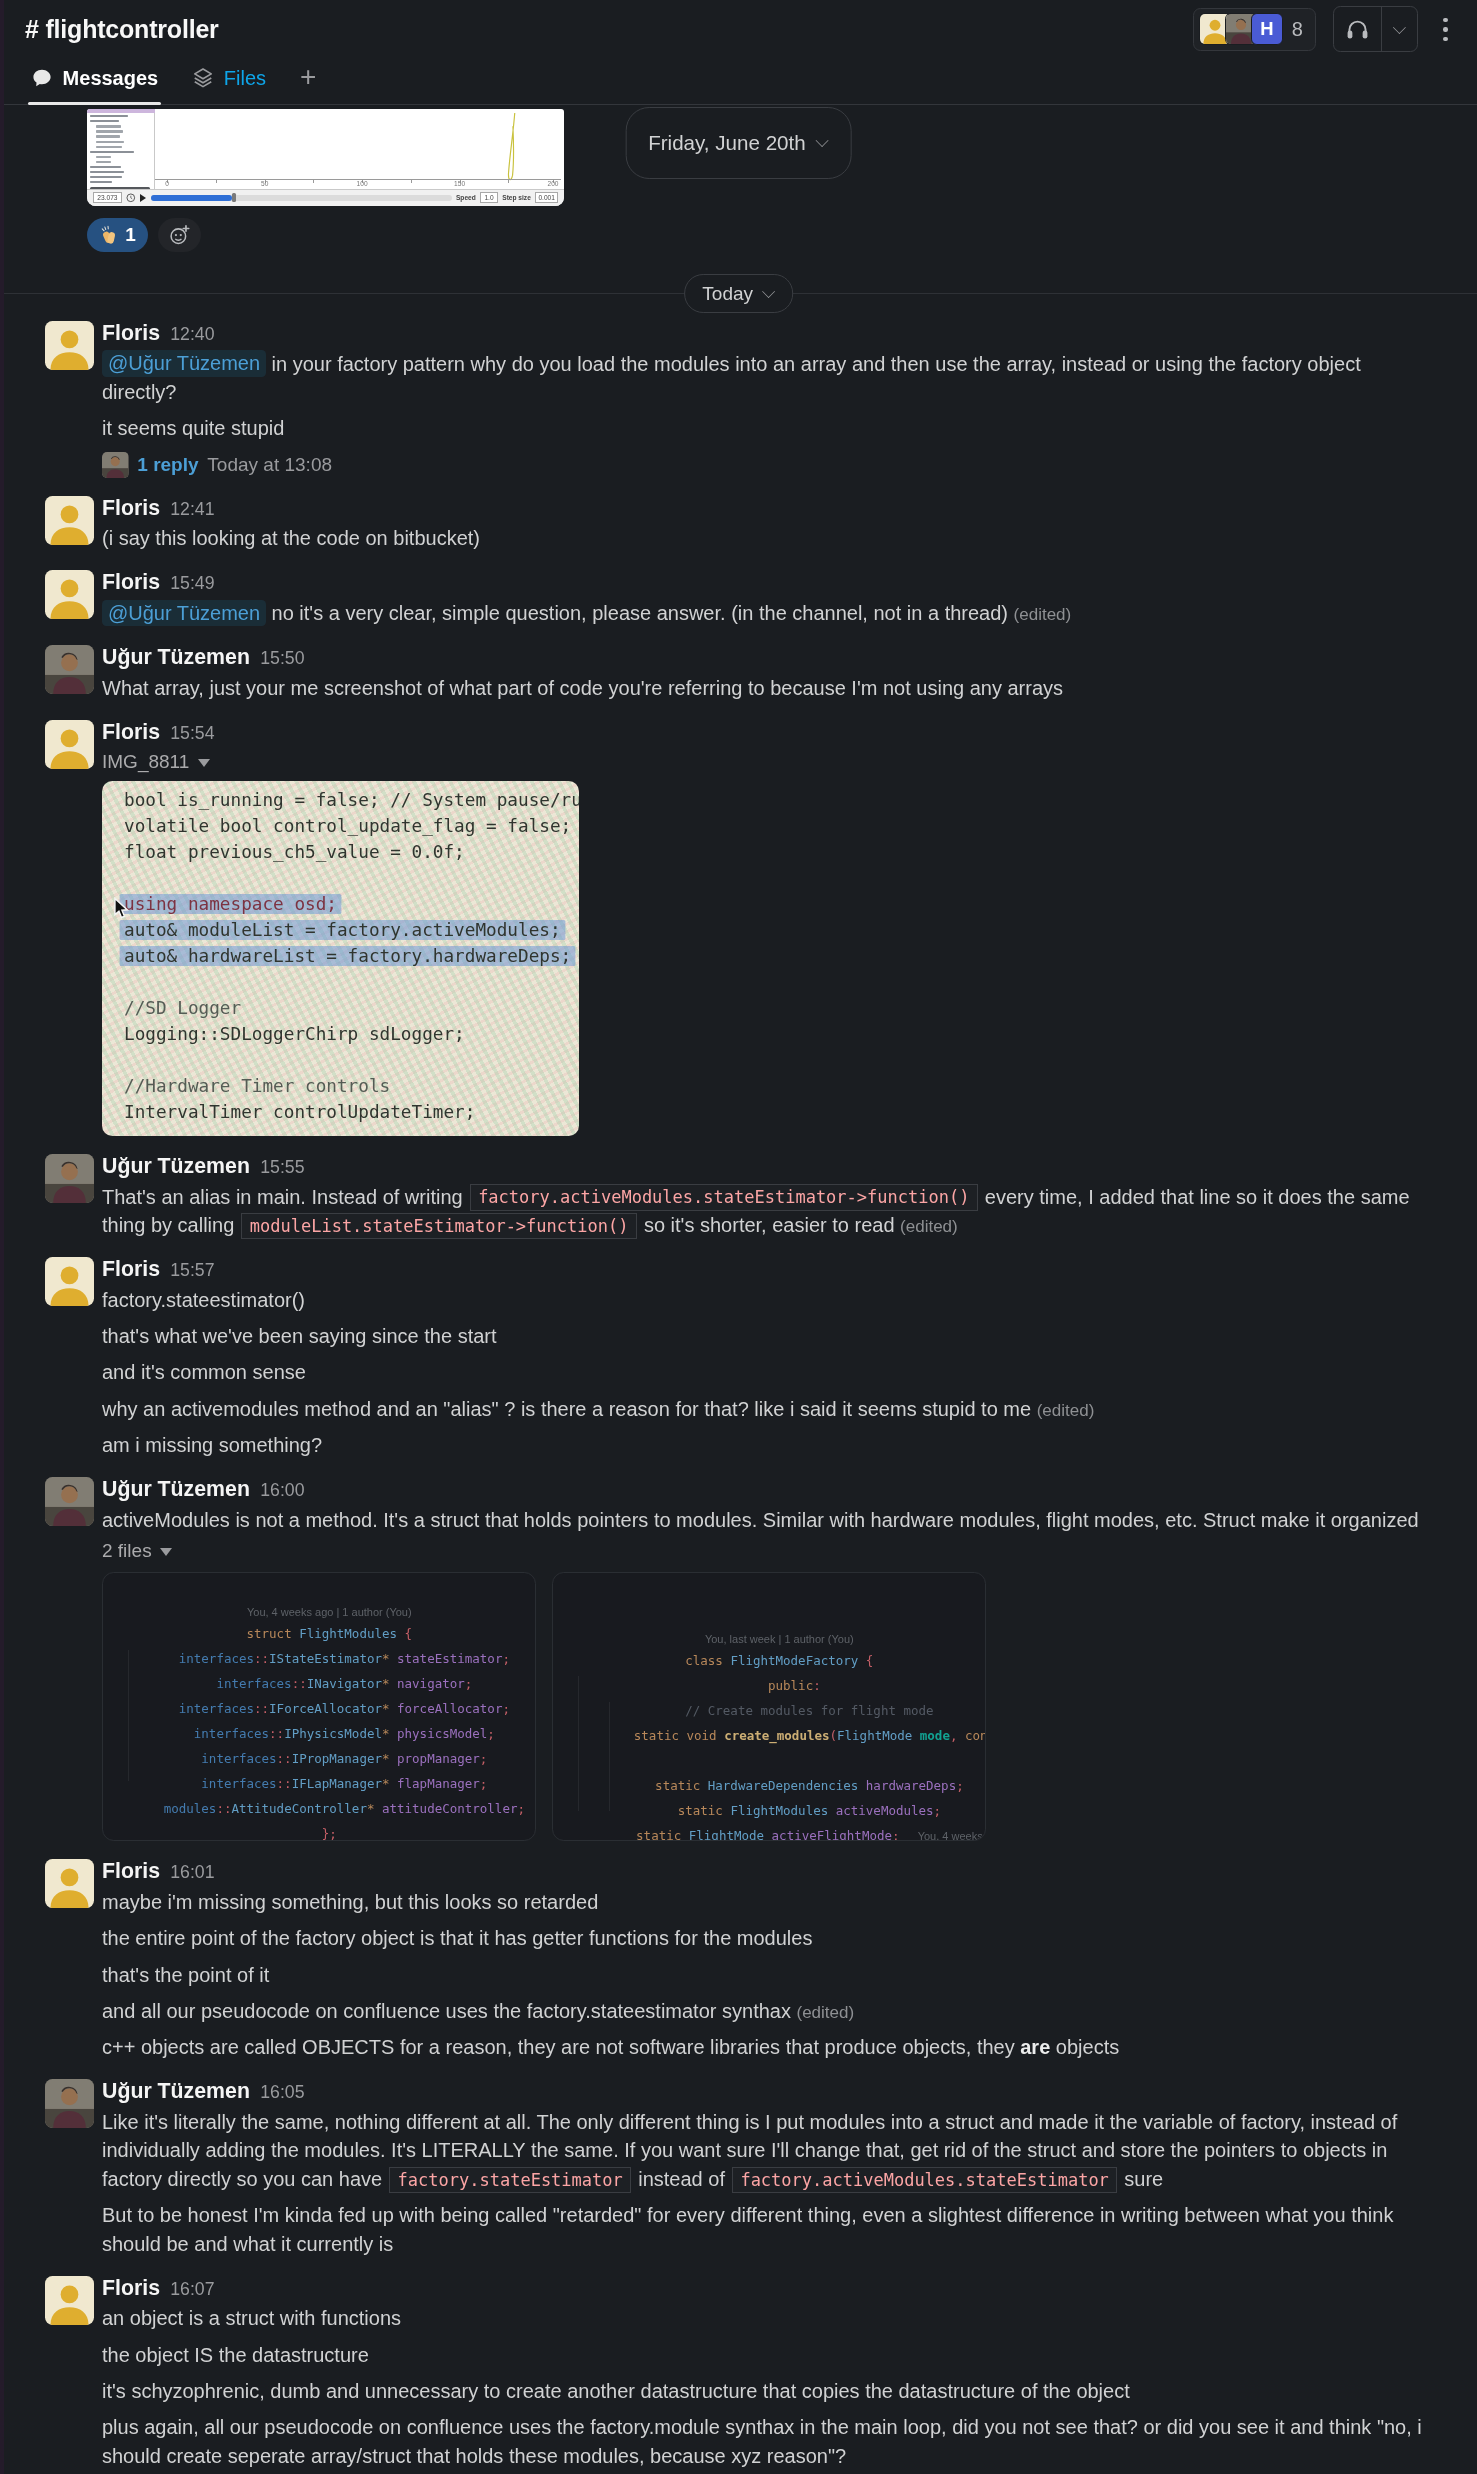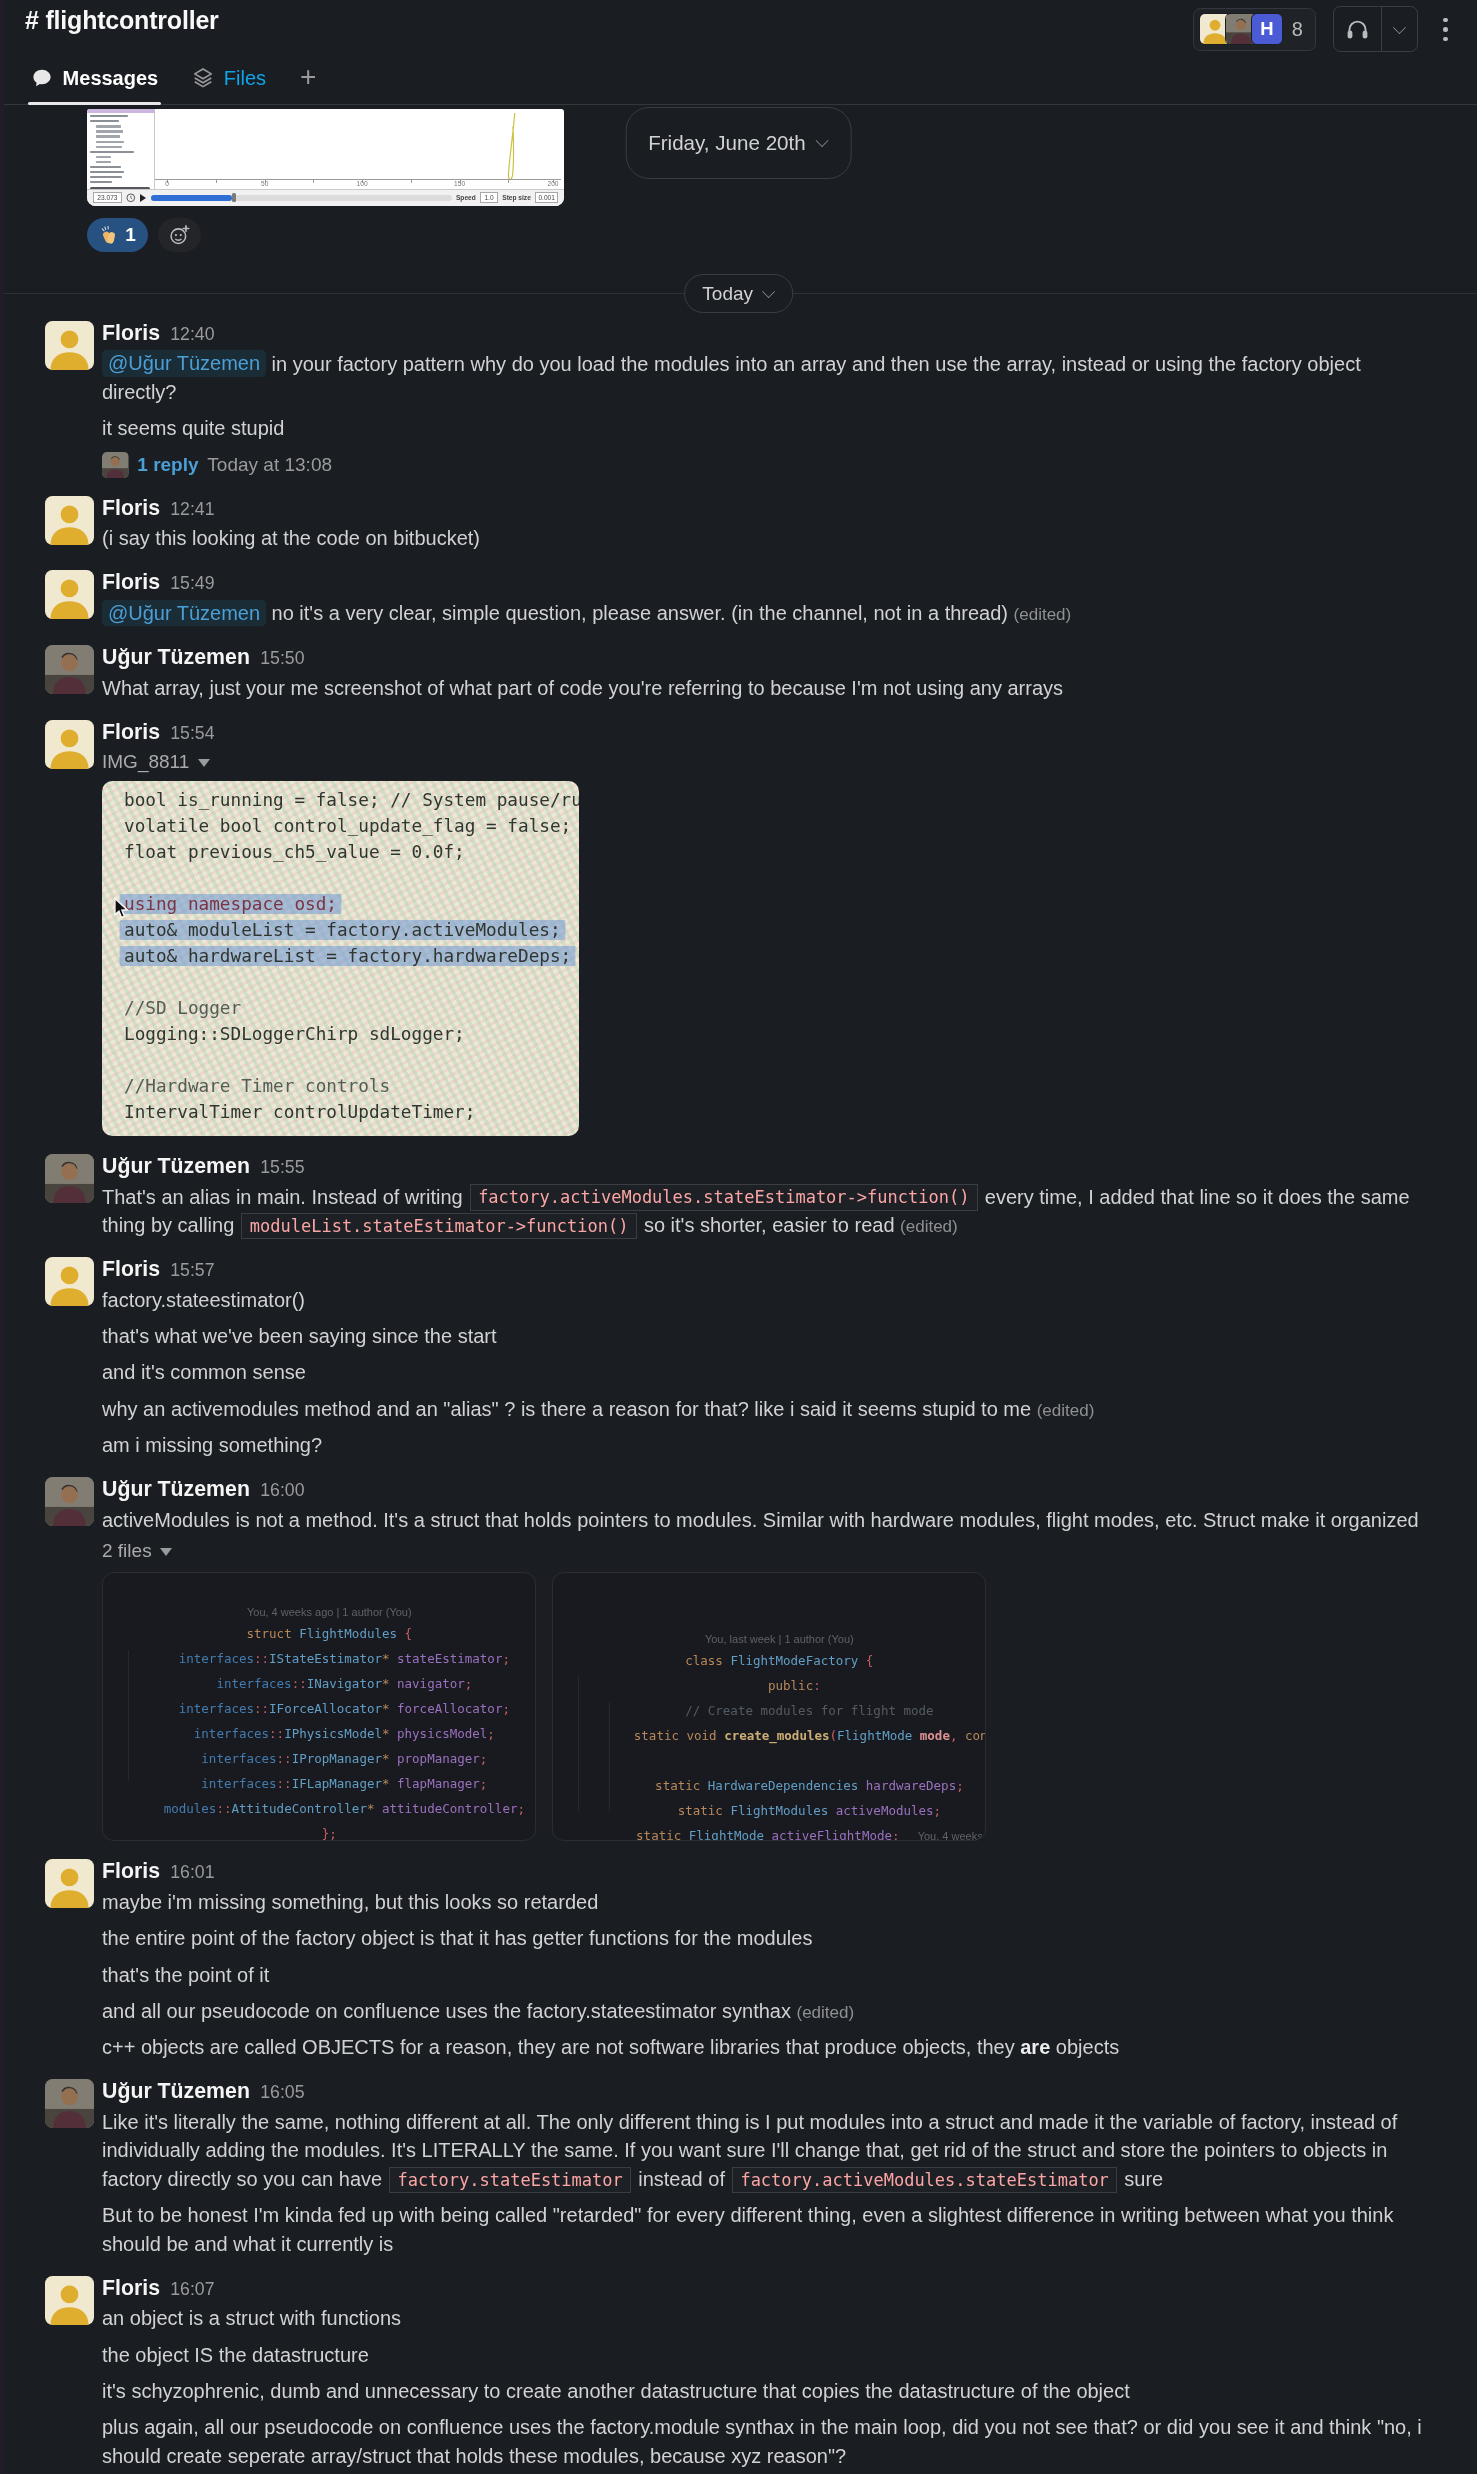--- a/index.html
+++ b/index.html
@@ -1,21 +1,21 @@
 <!DOCTYPE html>
 <html style="font-size:11.8px"><head>
 <meta charset="utf-8">
 <style>
   html,body{margin:0;padding:0;background:#111214;}
   .page{position:relative;width:1477px;height:2475px;background:#1a1d21;overflow:hidden;
         font-family:"Liberation Sans",sans-serif;color:#d1d2d3;}
   .left-sliver{position:absolute;left:0;top:0;bottom:0;width:4.4px;background:#241b2a;z-index:6;}
 
   
-  .hdr{height:47px;display:flex;justify-content:space-between;padding:5.9px 22px 0 25px;}
+  .hdr{height:47px;display:flex;align-items:center;justify-content:space-between;padding:5.9px 22px 0 25px;}
   .ch-title{font-size:25px;font-weight:800;color:#f8f8f8;letter-spacing:-0.2px;}
   .hdr-right{display:flex;align-items:center;gap:17.7px;}
   .member-pill{display:flex;align-items:center;gap:8.8px;background:#1f2226;border:0.7px solid #34373c;
                border-radius:7.4px;padding:3.7px 11.8px 3.7px 5.1px;height:43px;box-sizing:border-box;}
   .stack{display:flex;}
   .mini{width:32px;height:32px;border-radius:5.9px;overflow:hidden;margin-left:-5.9px;border:1.5px solid #1a1d21;box-sizing:border-box;}
   .mini:first-child{margin-left:0;}
   .mini svg{width:100%;height:100%;display:block;}
   .mini.letter{background:#4a5bd5;color:#fff;font-weight:700;font-size:18.4px;display:flex;align-items:center;justify-content:center;}
   .mcount{color:#b9bbbe;font-size:20px;}
@@ -117,21 +117,21 @@
   
   .cards{display:flex;gap:16px;margin-top:10.3px;filter:brightness(.88);}
   .card{width:434px;height:269px;background:#1b1e23;border:0.7px solid #30343a;border-radius:11.8px;
         padding:13.2px 0 0 20.6px;box-sizing:border-box;overflow:hidden;position:relative;text-align:center;}
   .cl-meta{font-size:11px;color:#6b6f76;margin:19px 0 2.9px;}
   .card.rcard .cl-meta{margin-top:46px;}
   .card-code{font-family:"DejaVu Sans Mono",monospace;font-size:12.5px;line-height:25px;white-space:pre;color:#9aa0a8;}
   .guide{position:absolute;width:0.7px;background:#2b2e33;}
   .tok-k{color:#d19a66;} .tok-ty{color:#6fb3e0;} .tok-ns{color:#4d8cc7;} .tok-v{color:#b07fd8;}
   .tok-pk{color:#e06c75;} .tok-op{color:#d19a66;} .tok-cm{color:#5f6672;} .tok-fn{color:#e8c684;font-weight:700;}
-  .tok-bd{color:#fca5a5;font-weight:700;} .tok-d{color:#9aa0a8;}
+  .tok-bd{color:#14b8a6;font-weight:700;} .tok-d{color:#9aa0a8;}
   .tok-cl{color:#6b6f76;font-family:"Liberation Sans",sans-serif;font-size:11px;}
 
   
   .icon{display:block;}
 </style>
 </head>
 <body>
 
 <div class="page">
   <div class="left-sliver"></div>

